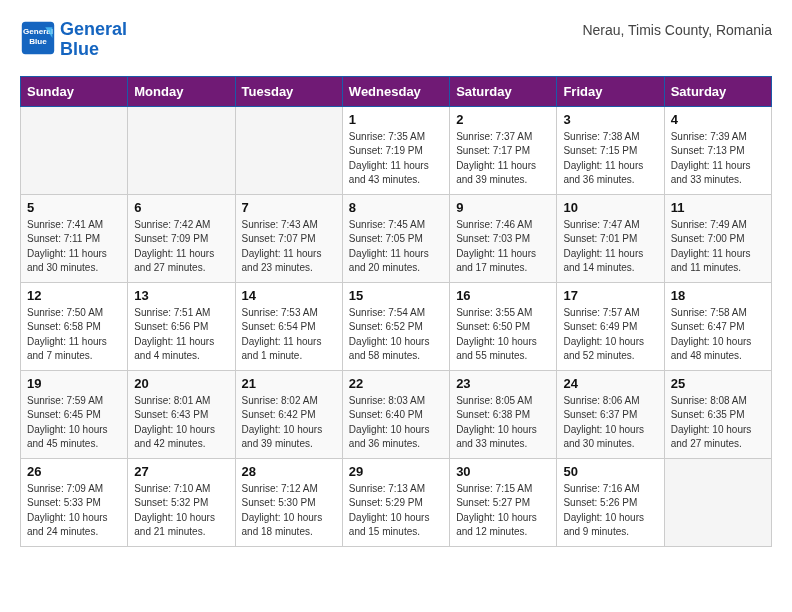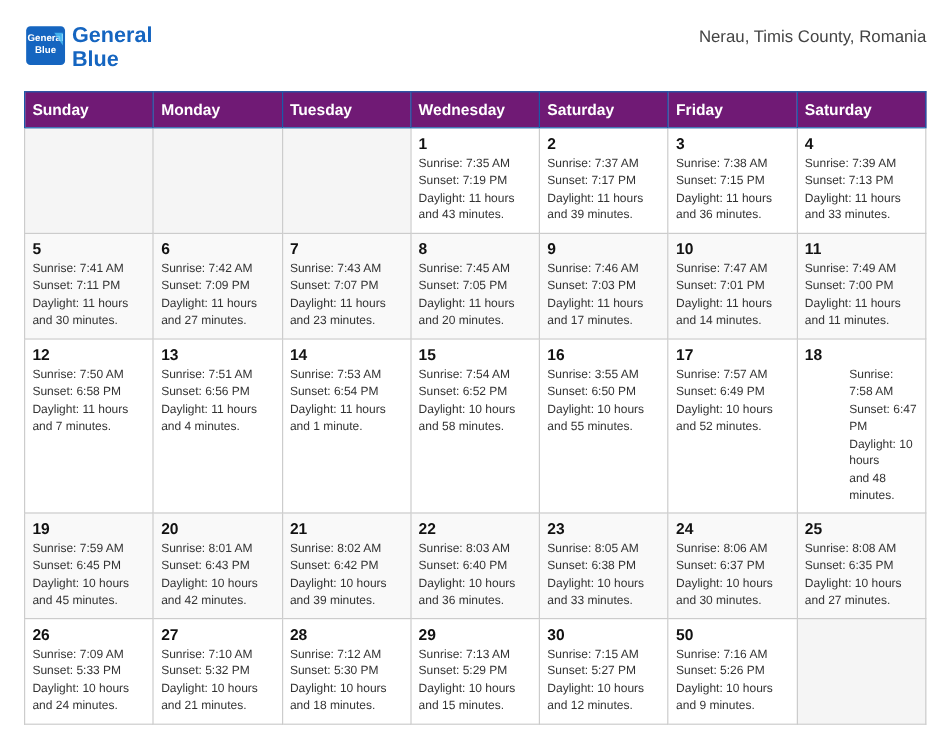--- a/index.html
+++ b/index.html
@@ -249,21 +249,21 @@
         </td>
         <td>
           <div class="day-number">17</div>
           <div class="day-info" style="white-space: pre-line;">Sunrise: 7:57 AM
 Sunset: 6:49 PM
 Daylight: 10 hours
 and 52 minutes.</div>
         </td>
         <td>
           <div class="day-number">18</div>
-          <div class="day-info" style="white-space: pre-line; margin-left: 37px;">Sunrise: 7:58 AM
+          <div class="day-info" style="white-space: pre-line;">Sunrise: 7:58 AM
 Sunset: 6:47 PM
 Daylight: 10 hours
 and 48 minutes.</div>
         </td>
       </tr>
       <tr>
         <td>
           <div class="day-number">19</div>
           <div class="day-info" style="white-space: pre-line;">Sunrise: 7:59 AM
 Sunset: 6:45 PM

